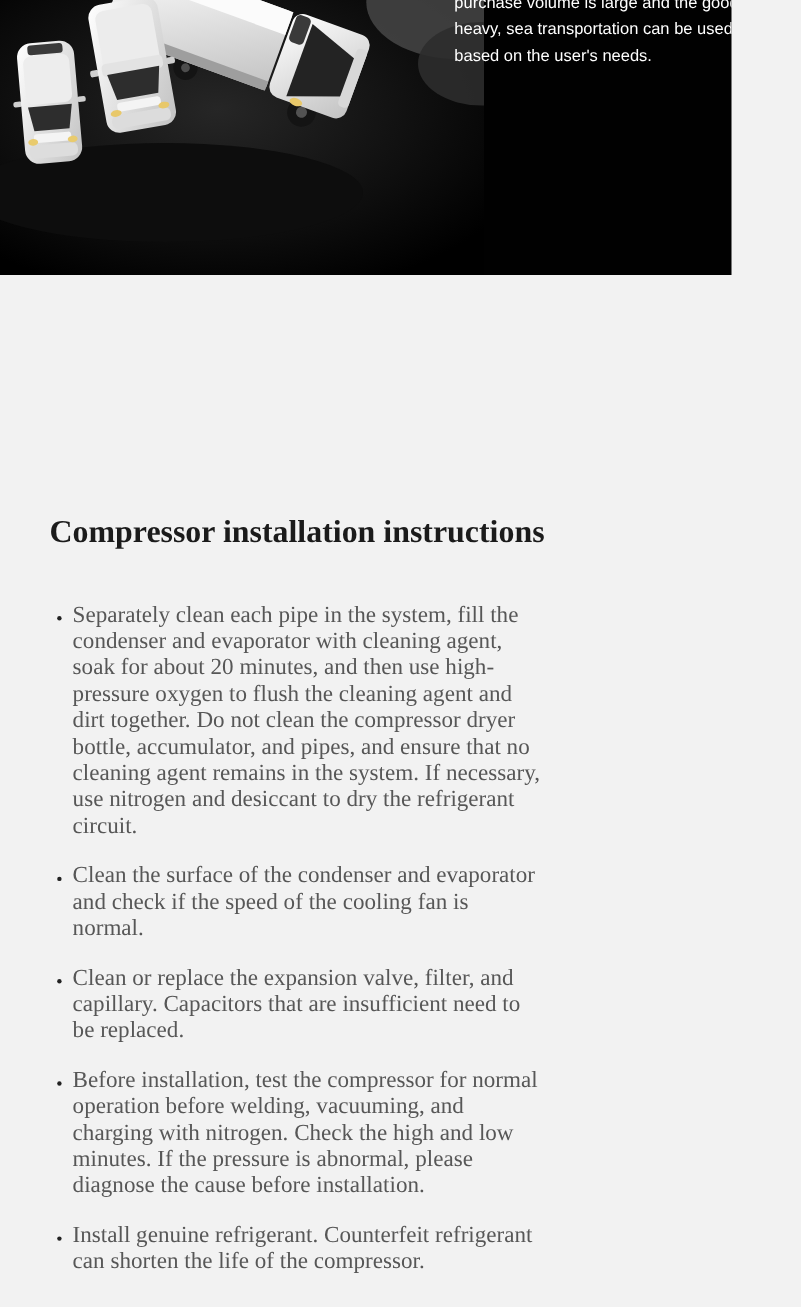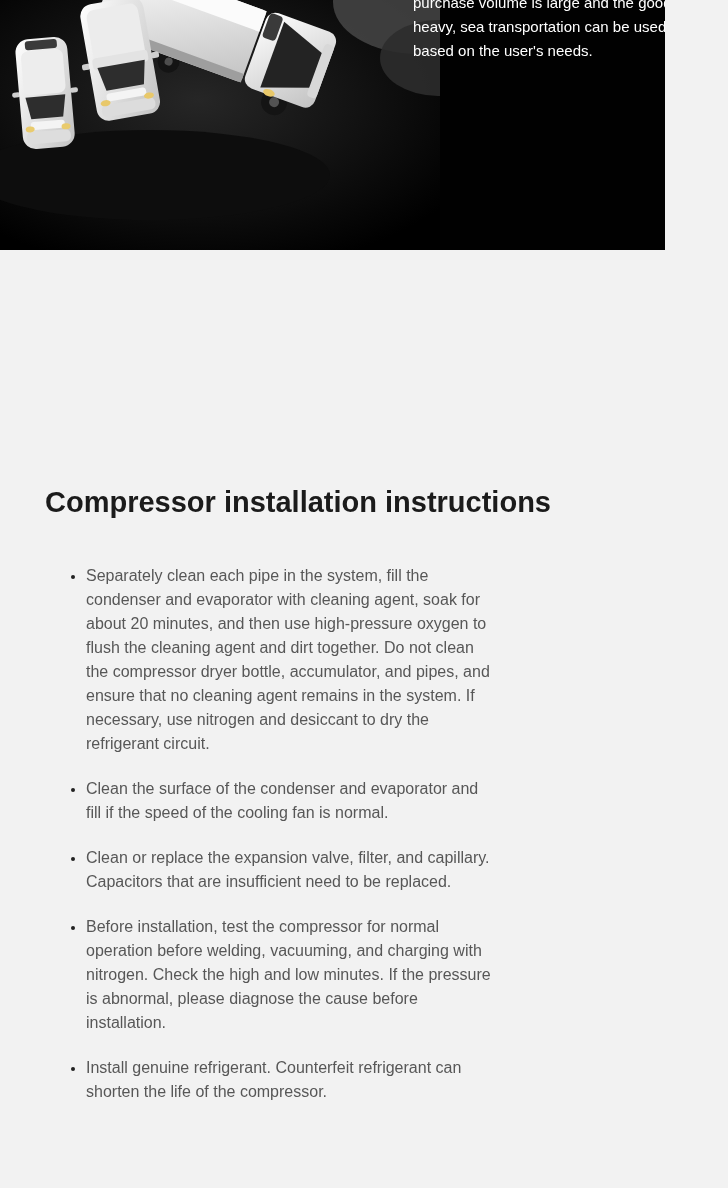--- a/index.html
+++ b/index.html
@@ -23,41 +23,40 @@
   .hero-text {
     position: absolute;
     left: 413px;
     top: -9px;
     width: 292px;
     color: #ffffff;
     font-size: 15px;
     line-height: 24px;
     margin: 0;
   }
-  .content { padding: 18px 45px; }
+  .content { padding: 0 45px; font-family: Liberation Serif, serif; }
   .page-title {
     margin: 0;
     padding-top: 218px;
     font-size: 29px;
     line-height: 32px;
     font-weight: bold;
     color: #1b1b1b;
   }
   ul.instructions {
     margin: 46px 0 0 0;
     padding: 0 0 0 21px;
     width: 450px;
     list-style: disc;
   }
   ul.instructions li {
     color: #575757;
-    font-size: 16px;
+    font-size: 21px;
     line-height: 24px;
     margin-bottom: 21px;
-    margin-left: 20px;
   }
   ul.instructions li::marker { color: #222222; font-size: 14px; }
 </style>
 </head>
 <body>
 
 <div class="hero">
   <svg class="hero-img" width="440" height="250" viewBox="0 0 440 250" aria-hidden="true">
     <defs>
       <linearGradient id="bodyG" x1="0" y1="0" x2="1" y2="1">
@@ -121,21 +120,21 @@
   <p class="hero-text">purchase volume is large and the goods are heavy, sea transportation can be used based on the user's needs.</p>
 </div>
 
 <div class="content">
   <h1 class="page-title">Compressor installation instructions</h1>
 
   <ul class="instructions">
 
       <li>Separately clean each pipe in the system, fill the condenser and evaporator with cleaning agent, soak for about 20 minutes, and then use high-pressure oxygen to flush the cleaning agent and dirt together. Do not clean the compressor dryer bottle, accumulator, and pipes, and ensure that no cleaning agent remains in the system. If necessary, use nitrogen and desiccant to dry the refrigerant circuit.</li>
 
-      <li>Clean the surface of the condenser and evaporator and fill if the speed of the cooling fan is normal.</li>
+      <li>Clean the surface of the condenser and evaporator and check if the speed of the cooling fan is normal.</li>
 
       <li>Clean or replace the expansion valve, filter, and capillary. Capacitors that are insufficient need to be replaced.</li>
 
       <li>Before installation, test the compressor for normal operation before welding, vacuuming, and charging with nitrogen. Check the high and low minutes. If the pressure is abnormal, please diagnose the cause before installation.</li>
 
       <li>Install genuine refrigerant. Counterfeit refrigerant can shorten the life of the compressor.</li>
     </ul>
 </div>
 
 </body></html>

